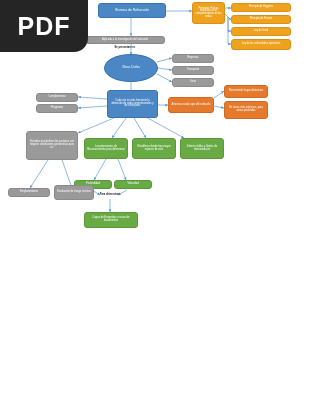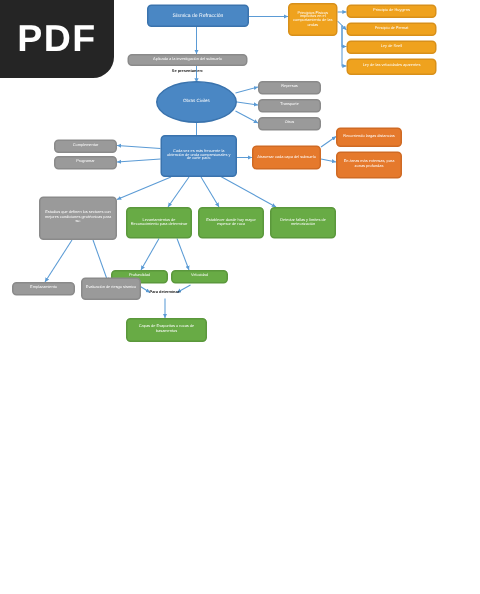--- a/index.html
+++ b/index.html
@@ -30,21 +30,21 @@
   .orange{background:#efa21e;border:1px solid #d8901a;}
   .orange-d{background:#e5792c;border:1px solid #cf6a24;}
   .green{background:#68ab45;border:1px solid #5b983c;}
   .plain{color:#1a1a1a;background:transparent;border:none;font-weight:bold;}
 
   .f3{font-size:2.6px;}
   .f35{font-size:3px;}
   .f4{font-size:3.4px;}
 
   #pdf-badge{
-    position:absolute;left:0;top:0;width:76px;height:52px;
+    position:absolute;left:0;top:0;width:88px;height:52px;
     background:#252525;color:#ffffff;
     border-bottom-right-radius:14px;
     display:flex;align-items:center;justify-content:center;
     font-size:25px;font-weight:bold;letter-spacing:1px;
     z-index:20;
     text-align:right;
   }
 </style>
 </head>
 <body>

